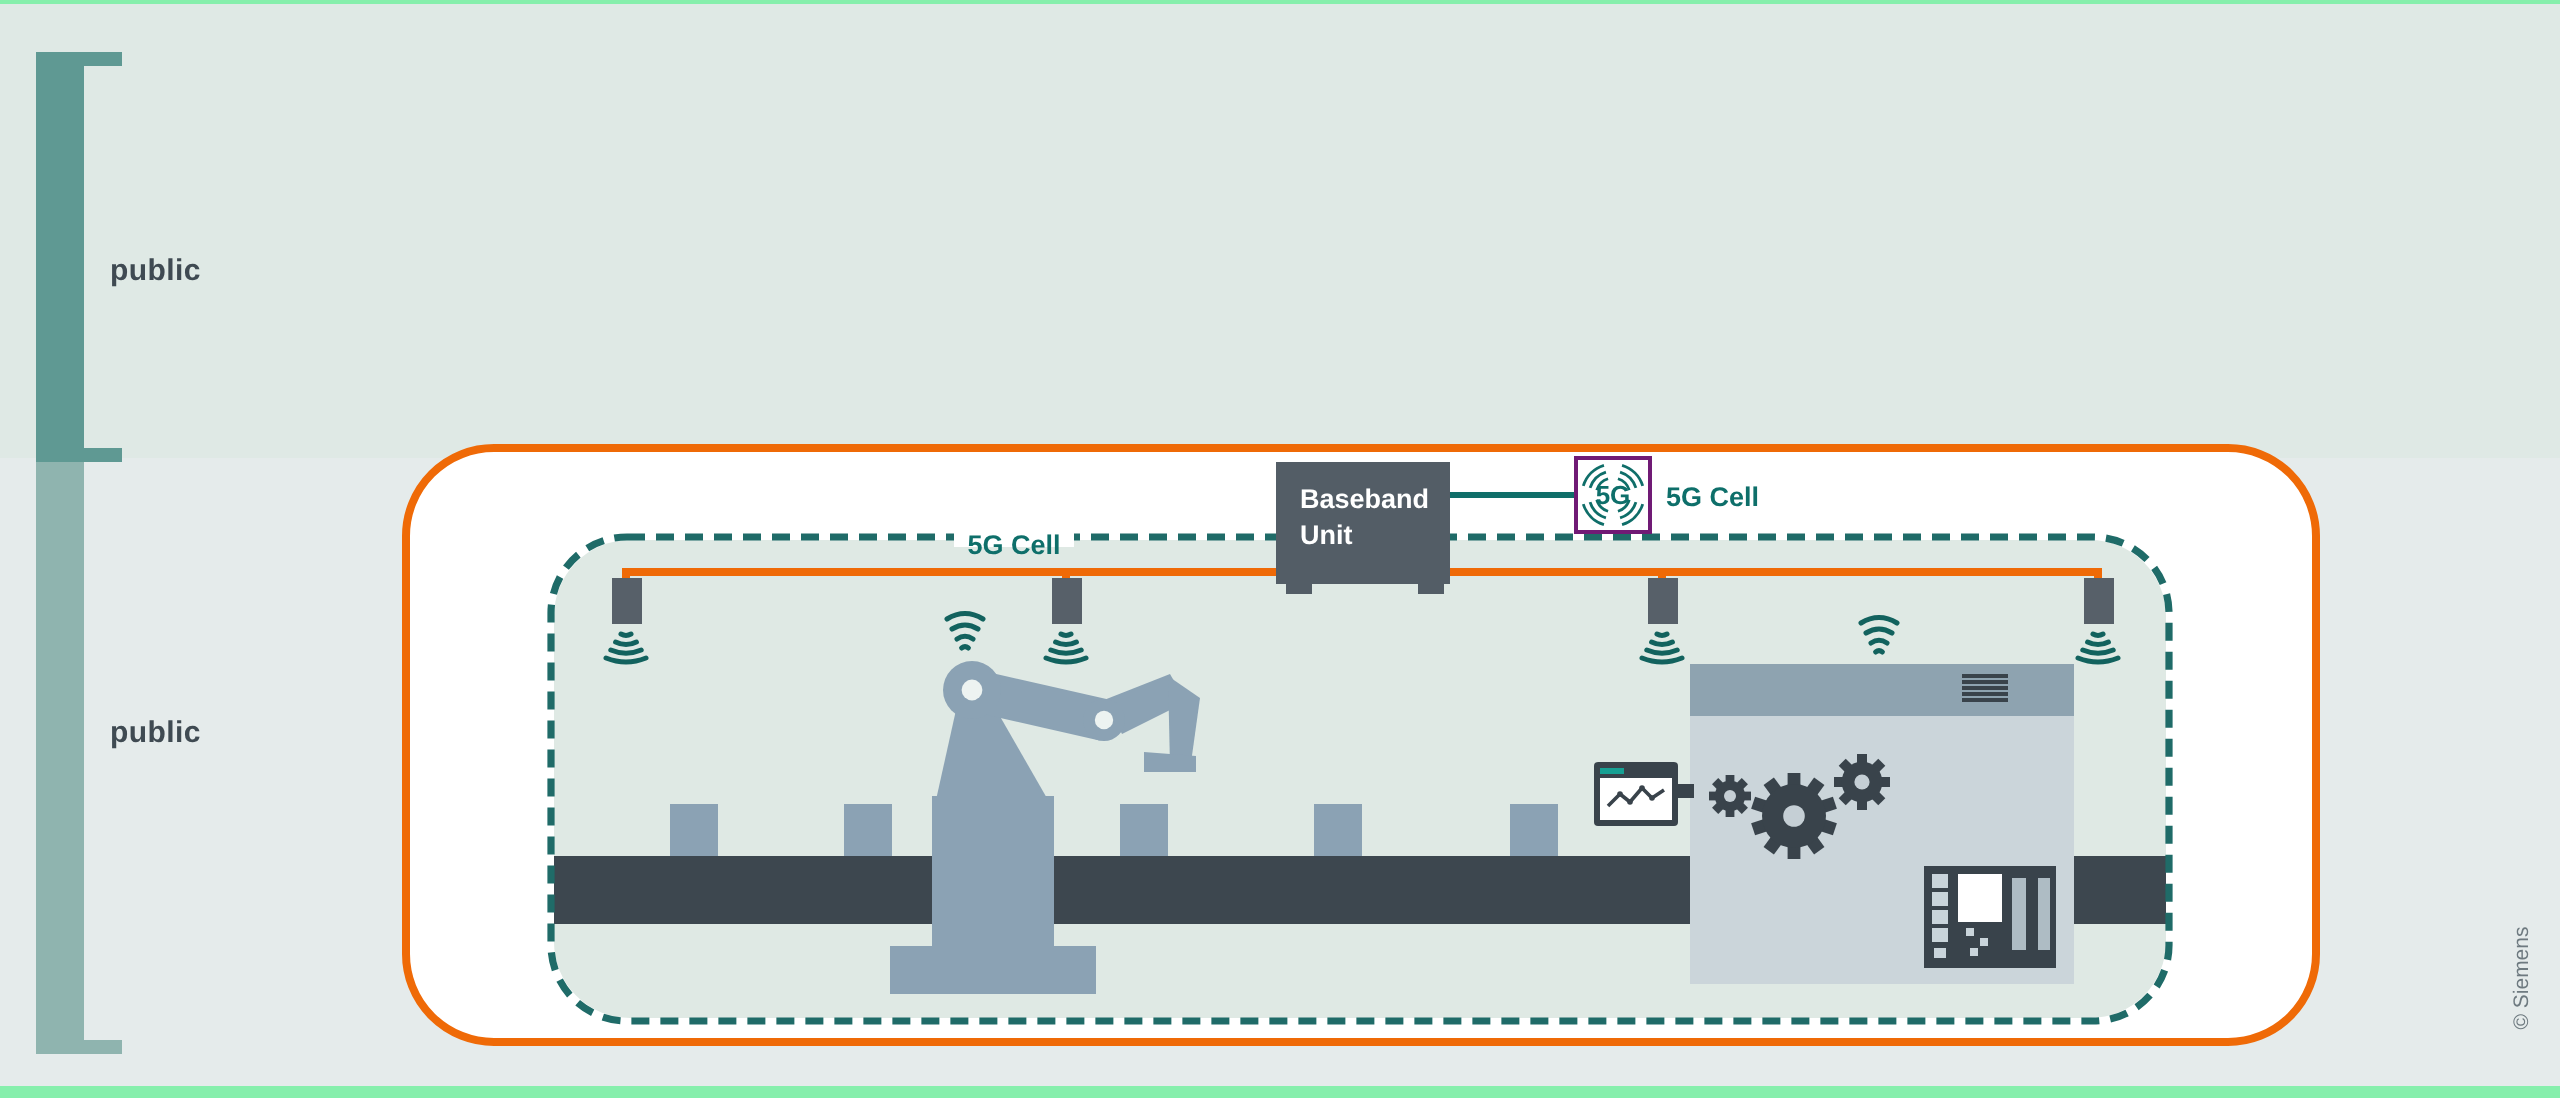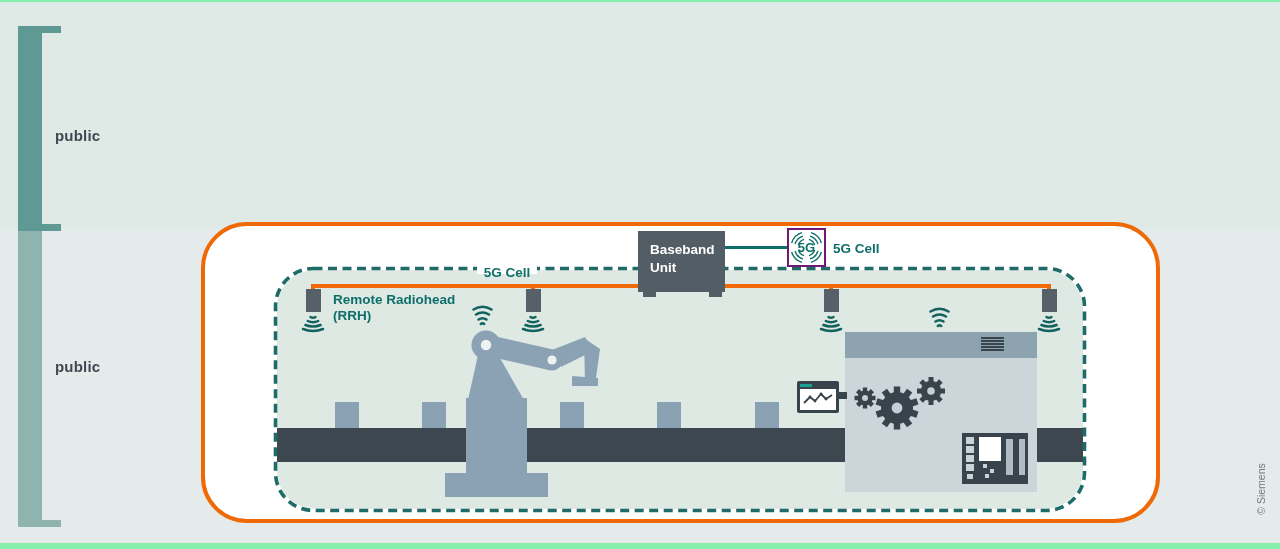--- a/index.html
+++ b/index.html
@@ -213,24 +213,20 @@
       <path d="M6.5 16.5 Q10.5 13.8 14.5 16.5"></path>
         <path d="M8.8 21 Q10.5 19.6 12.2 21"></path>
     </g>
   </svg>
 
   <svg class="abs" style="left:273px;top:266px;" width="814" height="247" viewBox="0 0 814 247">
     <rect x="2.5" y="2.5" width="809" height="242" rx="38" fill="none" stroke="#1f6b68" stroke-width="3.6" stroke-dasharray="9 5.5"></rect>
   </svg>
 
   <div class="abs teal-label cell-label">5G Cell</div>
-  <div class="abs teal-label" style="left:333px;top:292px;">
-    <div>Remote Radiohead</div>
-    <div>(RRH)</div>
-  </div>
 
   <div class="abs core-link"></div>
   <div class="abs bbu-box">
     <div>Baseband</div>
     <div>Unit</div>
   </div>
   <div class="abs bbu-foot" style="left:643px;"></div>
   <div class="abs bbu-foot" style="left:709px;"></div>
 
   <div class="abs core-box">

